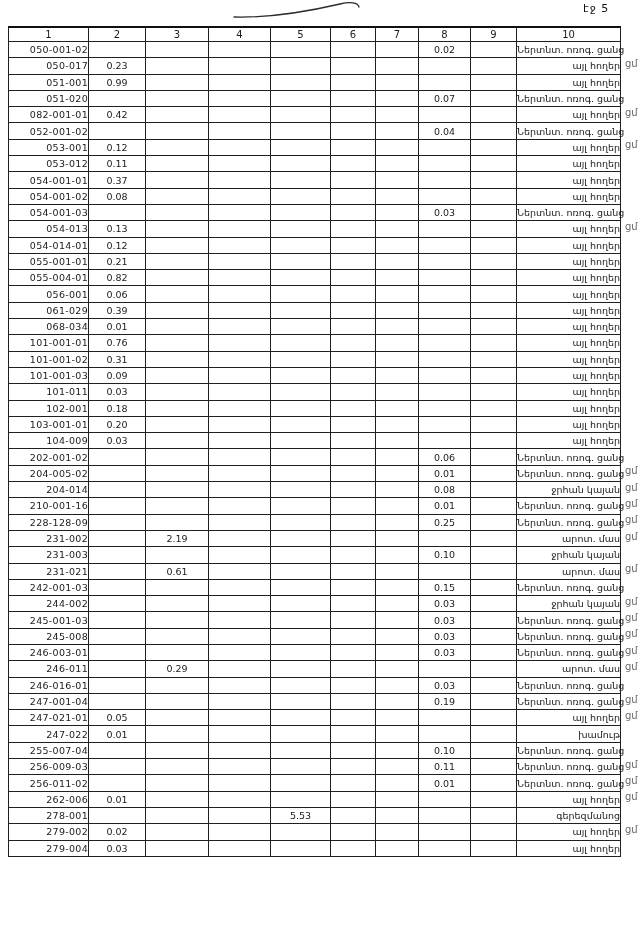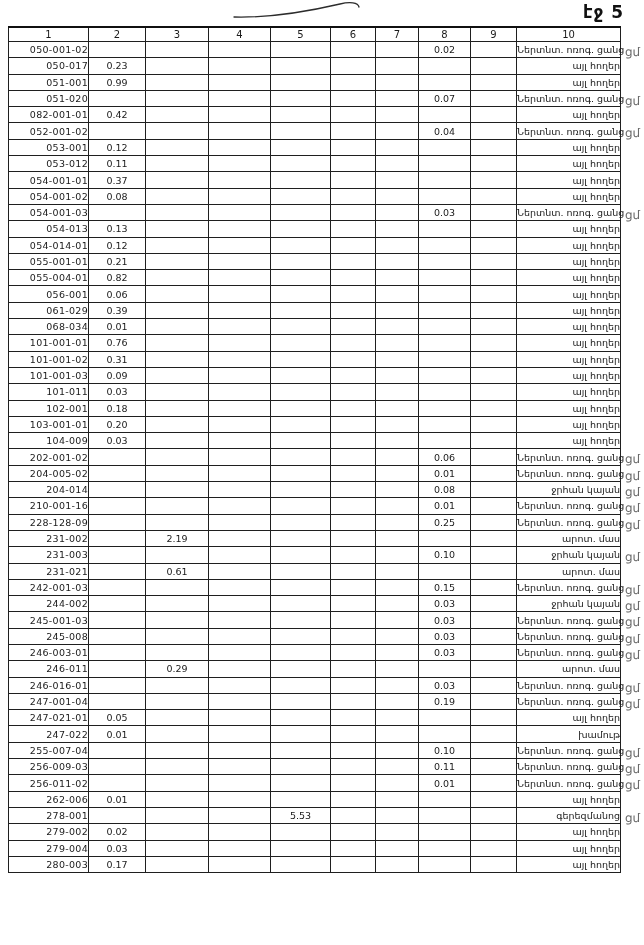--- a/index.html
+++ b/index.html
@@ -5,21 +5,21 @@
   html,body{margin:0;padding:0;}
   body{
     width:644px;height:945px;position:relative;
     background:#ffffff;
     font-family:"DejaVu Sans", sans-serif;
     color:#161616;
     overflow:hidden;
   }
   .page-label{
     position:absolute;top:2px;left:583px;
-    font-size:17px;font-weight:bold;letter-spacing:1px;
+    font-size:11px;font-weight:normal;letter-spacing:1px;
     color:#111;
   }
   .scribble{position:absolute;top:0;left:232px;width:132px;height:20px;}
   table.sheet{
     position:absolute;left:8px;top:26px;width:612px;
     border-collapse:collapse;table-layout:fixed;
     background:#fff;
   }
   table.sheet th, table.sheet td{
     border:1.5px solid #1f1f1f;
@@ -32,22 +32,22 @@
   table.sheet th{
     height:13px;
     font-size:10px;font-weight:normal;text-align:center;
     border-top:2.5px solid #101010;
   }
   table.sheet td{height:15.3px;line-height:15px;}
   td.cell-id{text-align:right;padding-left:3px;letter-spacing:.3px;}
   td.cell-num{text-align:center;}
   td.cell-use{text-align:right;padding-left:3px;position:relative;}
   .margin-mark{
-    position:absolute;left:calc(100% + 5px);top:3px;
-    font-size:12px;color:#6a6a6a;letter-spacing:0;font-family:Liberation Serif, serif;
+    position:absolute;left:calc(100% + 5px);top:14px;
+    font-size:10px;color:#6a6a6a;letter-spacing:0;
   }
 </style>
 </head>
 <body>
 
 <svg class="scribble" viewBox="0 0 132 20" aria-hidden="true">
   <path d="M2,17 C40,18 78,11 108,4 C118,1.5 126,2.5 127,7" fill="none" stroke="#2c2c2c" stroke-width="1.3" stroke-linecap="round"></path>
 </svg>
 
 <div class="page-label">էջ 5</div>
@@ -673,26 +673,14 @@
         <td class="cell-num">0.03</td>
         <td class="cell-num"></td>
         <td class="cell-num"></td>
         <td class="cell-num"></td>
         <td class="cell-num"></td>
         <td class="cell-num"></td>
         <td class="cell-num"></td>
         <td class="cell-num"></td>
         <td class="cell-use">այլ հողեր</td>
       </tr>
-      <tr>
-        <td class="cell-id">280-003</td>
-        <td class="cell-num">0.17</td>
-        <td class="cell-num"></td>
-        <td class="cell-num"></td>
-        <td class="cell-num"></td>
-        <td class="cell-num"></td>
-        <td class="cell-num"></td>
-        <td class="cell-num"></td>
-        <td class="cell-num"></td>
-        <td class="cell-use">այլ հողեր</td>
-      </tr>
     </tbody>
 </table>
 
 </body></html>

